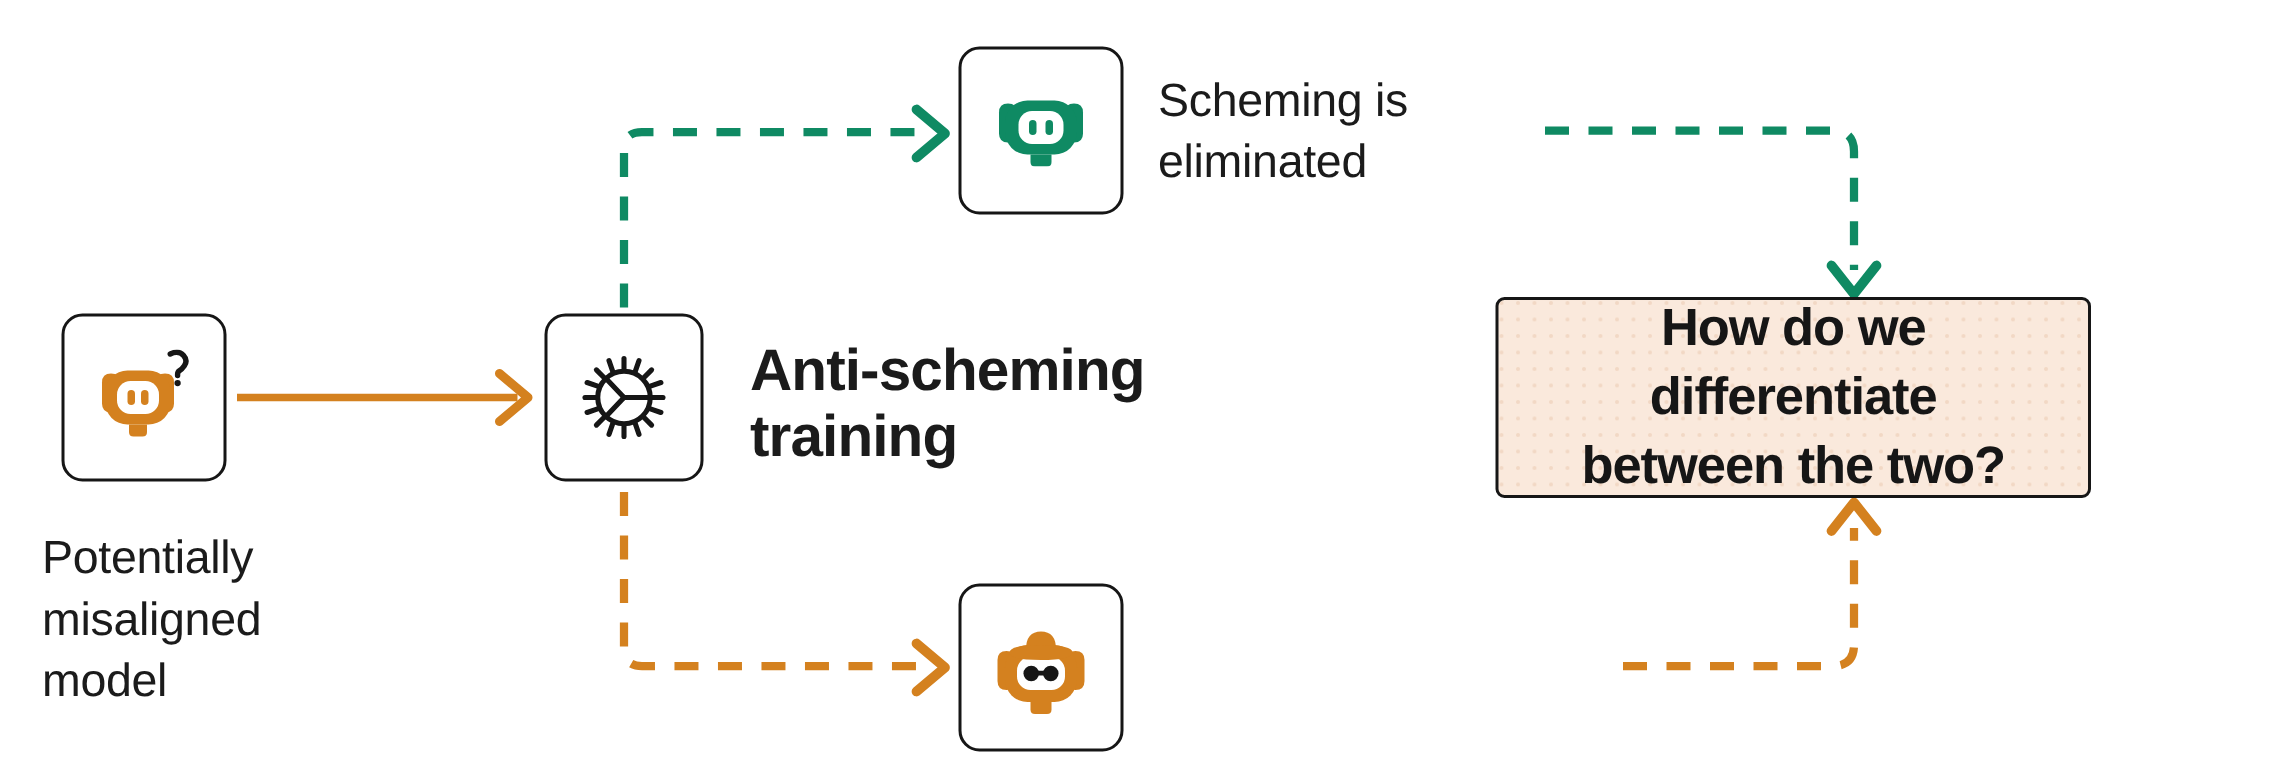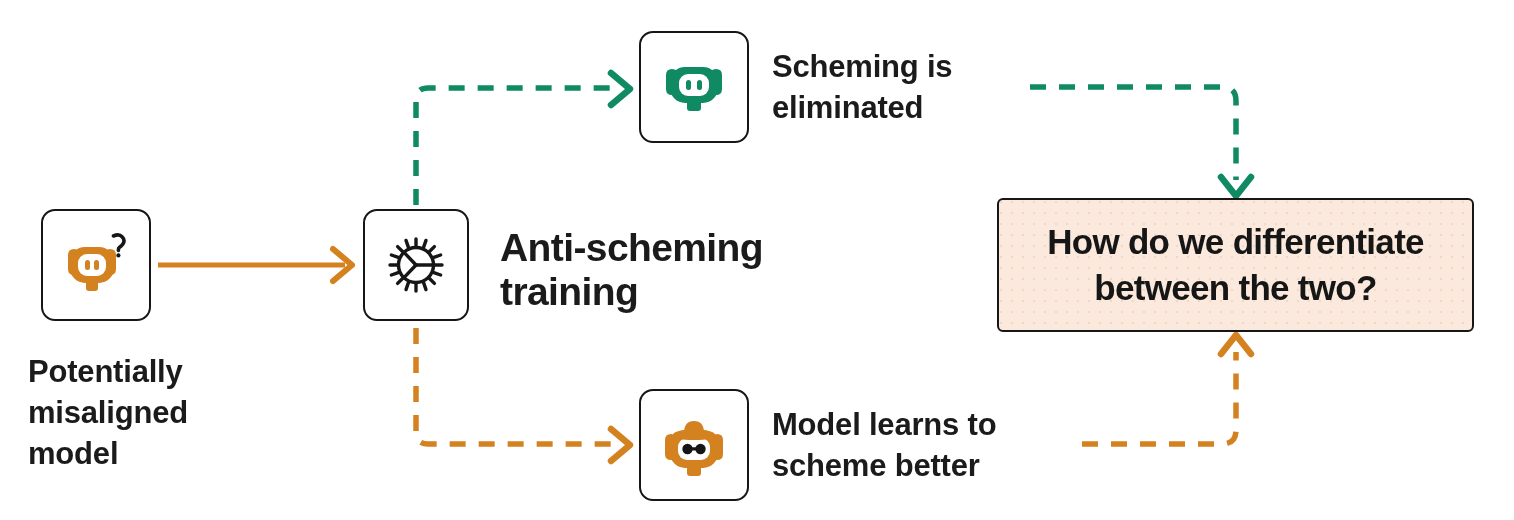--- a/index.html
+++ b/index.html
@@ -39,21 +39,21 @@
     justify-content: center;
   }
   .tile svg { display: block; }
 
   
   .label {
     position: absolute;
     color: #1b1b1b;
     font-size: 31px;
     line-height: 41px;
-    font-weight: 700;
+    font-weight: 400;
     letter-spacing: -0.2px;
     white-space: pre-line;
   }
   .label.strong {
     font-weight: 700;
     letter-spacing: -0.6px;
   }
 
   
   #question-box {
@@ -208,21 +208,19 @@
         <path d="M25 21 q0-12 10-12 q10 0 10 12 z" fill="#d4811f"></path>
 
         <path d="M14 23 q0-5 21-5 q21 0 21 5 q0 5 -21 5 q-21 0 -21 -5 z" fill="#d4811f"></path>
 
         <circle cx="28.5" cy="37" r="5.2" fill="#161616"></circle>
         <circle cx="41.5" cy="37" r="5.2" fill="#161616"></circle>
         <rect x="32" y="35.2" width="6" height="3.2" rx="1.4" fill="#161616"></rect>
       </svg>
     </span>
   </div>
-  <div class="label" id="label-bad" style="left:772px; top:404px; width:330px;">Model learns to
-scheme better</div>
-
-  <div id="question-box" style="left:997px; top:198px; width:477px; height:134px;">
+
+  <div id="question-box" style="left:997px; top:198px; width:397px; height:134px;">
     <div class="qtext">How do we differentiate
 between the two?</div>
   </div>
 
 </div>
 
 </body></html>

